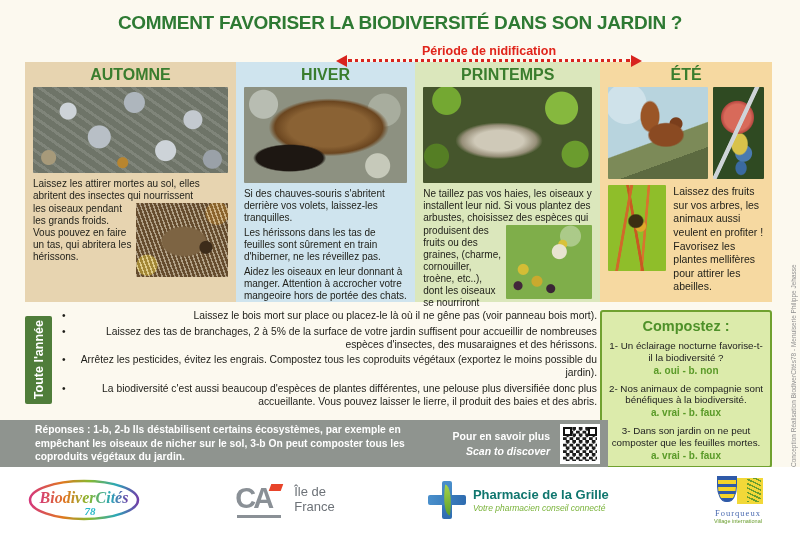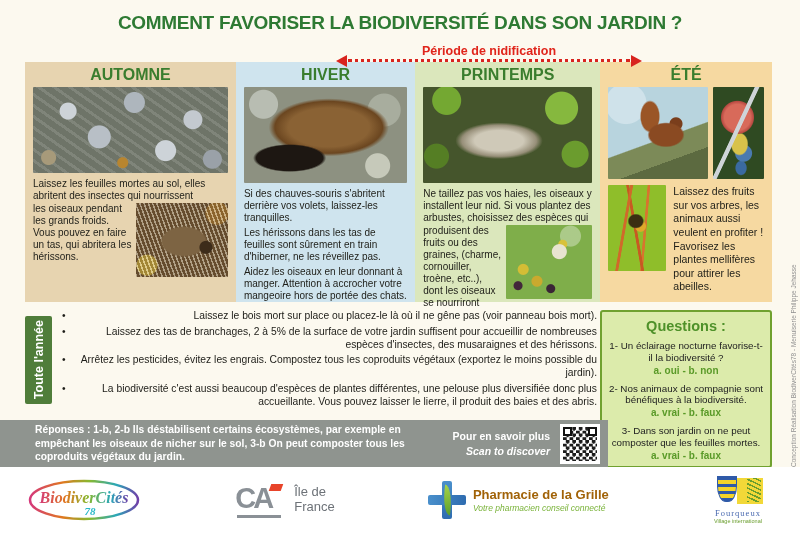--- a/index.html
+++ b/index.html
@@ -144,21 +144,21 @@
   .f-tag{font-size:4.8px;color:#8a6a50;letter-spacing:.5px;margin-top:4px;}
 
   .lg-pharm{display:flex;align-items:center;gap:7px;}
   .ph-ico{position:relative;width:38px;height:38px;flex-shrink:0;}
   .ph-ico::before{content:"";position:absolute;left:14px;top:0;width:10px;height:38px;border-radius:2px;
                   background:linear-gradient(180deg,#4a90cc,#2e6cb0);}
   .ph-ico::after{content:"";position:absolute;left:0;top:14px;width:38px;height:10px;border-radius:2px;
                  background:linear-gradient(90deg,#4a90cc,#2e6cb0);}
   .ph-leaf{position:absolute;left:15px;top:4px;width:9px;height:30px;z-index:2;
            background:linear-gradient(160deg,#a8d44a,#5a9e2a);border-radius:0 100% 0 100%;transform:rotate(8deg);}
-  .ph-text .p1{color:#a16207;font-weight:bold;font-size:13px;}
+  .ph-text .p1{color:#0f766e;font-weight:bold;font-size:13px;}
   .ph-text .p2{color:#7ab33a;font-style:italic;font-size:8.5px;margin-top:1px;}
 
   .lg-fourq{text-align:center;width:72px;}
   .fq-icons{position:relative;width:50px;height:30px;margin:0 auto;}
   .fq-square{position:absolute;right:0;top:2px;width:26px;height:26px;background:#f2d838;}
   .fq-square::after{content:"";position:absolute;right:2px;top:0;width:14px;height:24px;
         background:repeating-linear-gradient(25deg,#6a9e2e 0 1.5px,transparent 1.5px 4px);}
   .fq-shield{position:absolute;left:4px;top:0;width:20px;height:26px;z-index:2;box-sizing:border-box;
         background:repeating-linear-gradient(180deg,#2f5aa8 0 3.5px,#f5d428 3.5px 7px);
         border:1.5px solid #2f5aa8;border-radius:0 0 45% 45% / 0 0 60% 60%;}
@@ -178,21 +178,21 @@
   <div class="nid-wrap">
     <div class="nid-label">Période de nidification</div>
     <div class="nid-line"></div>
   </div>
 
   <div class="seasons">
 
     <div class="season autumn">
       <div class="season-title">AUTOMNE</div>
       <div class="photo ph-leaves"></div>
-      <p class="stext" style="margin-top:5px;">Laissez les feuilles mortes au sol, elles abritent des insectes qui nourrissent</p>
+      <p class="stext" style="margin-top:5px;">Laissez les attirer mortes au sol, elles abritent des insectes qui nourrissent</p>
       <div class="wrap-row">
         <p class="stext">les oiseaux pendant les grands froids. Vous pouvez en faire un tas, qui abritera les hérissons.</p>
         <div class="photo ph-hedgehog"></div>
       </div>
     </div>
 
     <div class="season winter">
       <div class="season-title">HIVER</div>
       <div class="photo ph-bat"></div>
       <p class="stext" style="margin-top:5px;">Si des chauves-souris s'abritent derrière vos volets, laissez-les tranquilles.</p>
@@ -230,21 +230,21 @@
     </div>
     <ul class="bullets">
       <li>Laissez le bois mort sur place ou placez-le là où il ne gêne pas (voir panneau bois mort).</li>
       <li>Laissez des tas de branchages, 2 à 5% de la surface de votre jardin suffisent pour accueillir de nombreuses espèces d'insectes, des musaraignes et des hérissons.</li>
       <li>Arrêtez les pesticides, évitez les engrais. Compostez tous les coproduits végétaux (exportez le moins possible du jardin).</li>
       <li>La biodiversité c'est aussi beaucoup d'espèces de plantes différentes, une pelouse plus diversifiée donc plus accueillante. Vous pouvez laisser le lierre, il produit des baies et des abris.</li>
     </ul>
   </div>
 
   <div class="questions">
-    <div class="q-title">Questions :</div>
+    <div class="q-title">Compostez :</div>
     <div class="q-item">
       <div class="q-text">1- Un éclairage nocturne favorise-t-il la biodiversité ?</div>
       <div class="q-ans">a. oui - b. non</div>
     </div>
     <div class="q-item">
       <div class="q-text">2- Nos animaux de compagnie sont bénéfiques à la biodiversité.</div>
       <div class="q-ans">a. vrai - b. faux</div>
     </div>
     <div class="q-item">
       <div class="q-text">3- Dans son jardin on ne peut composter que les feuilles mortes.</div>

